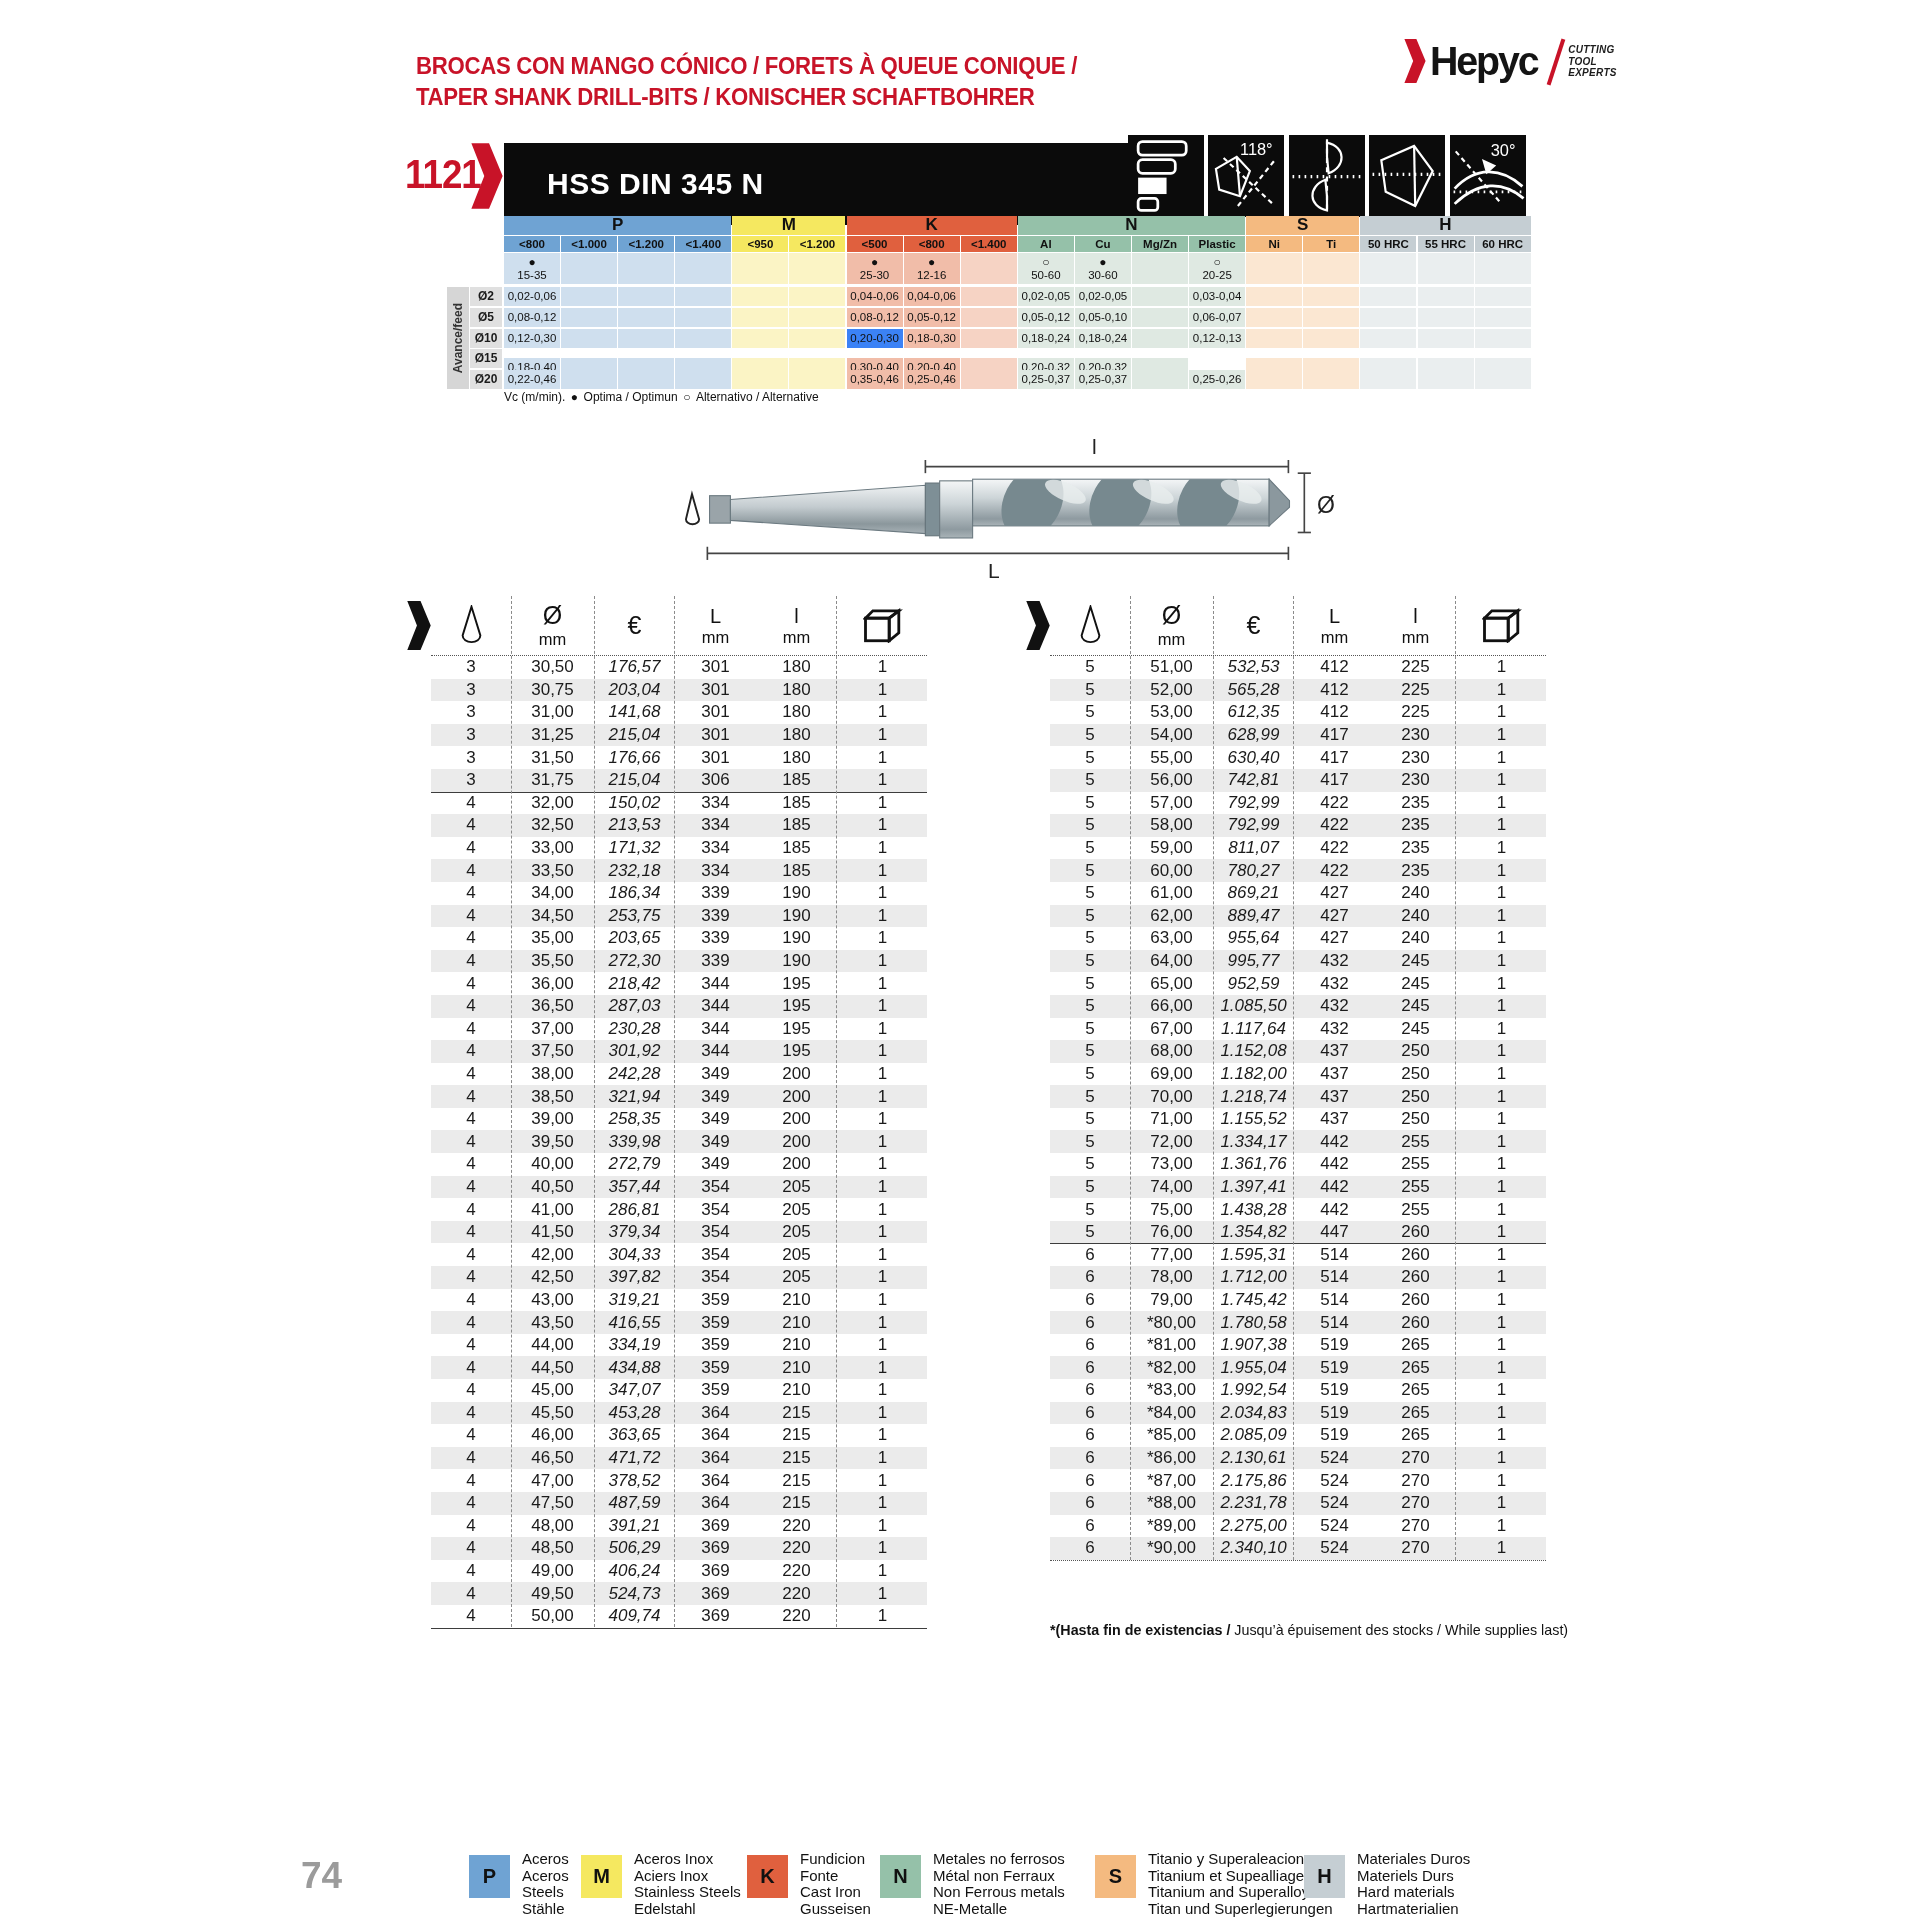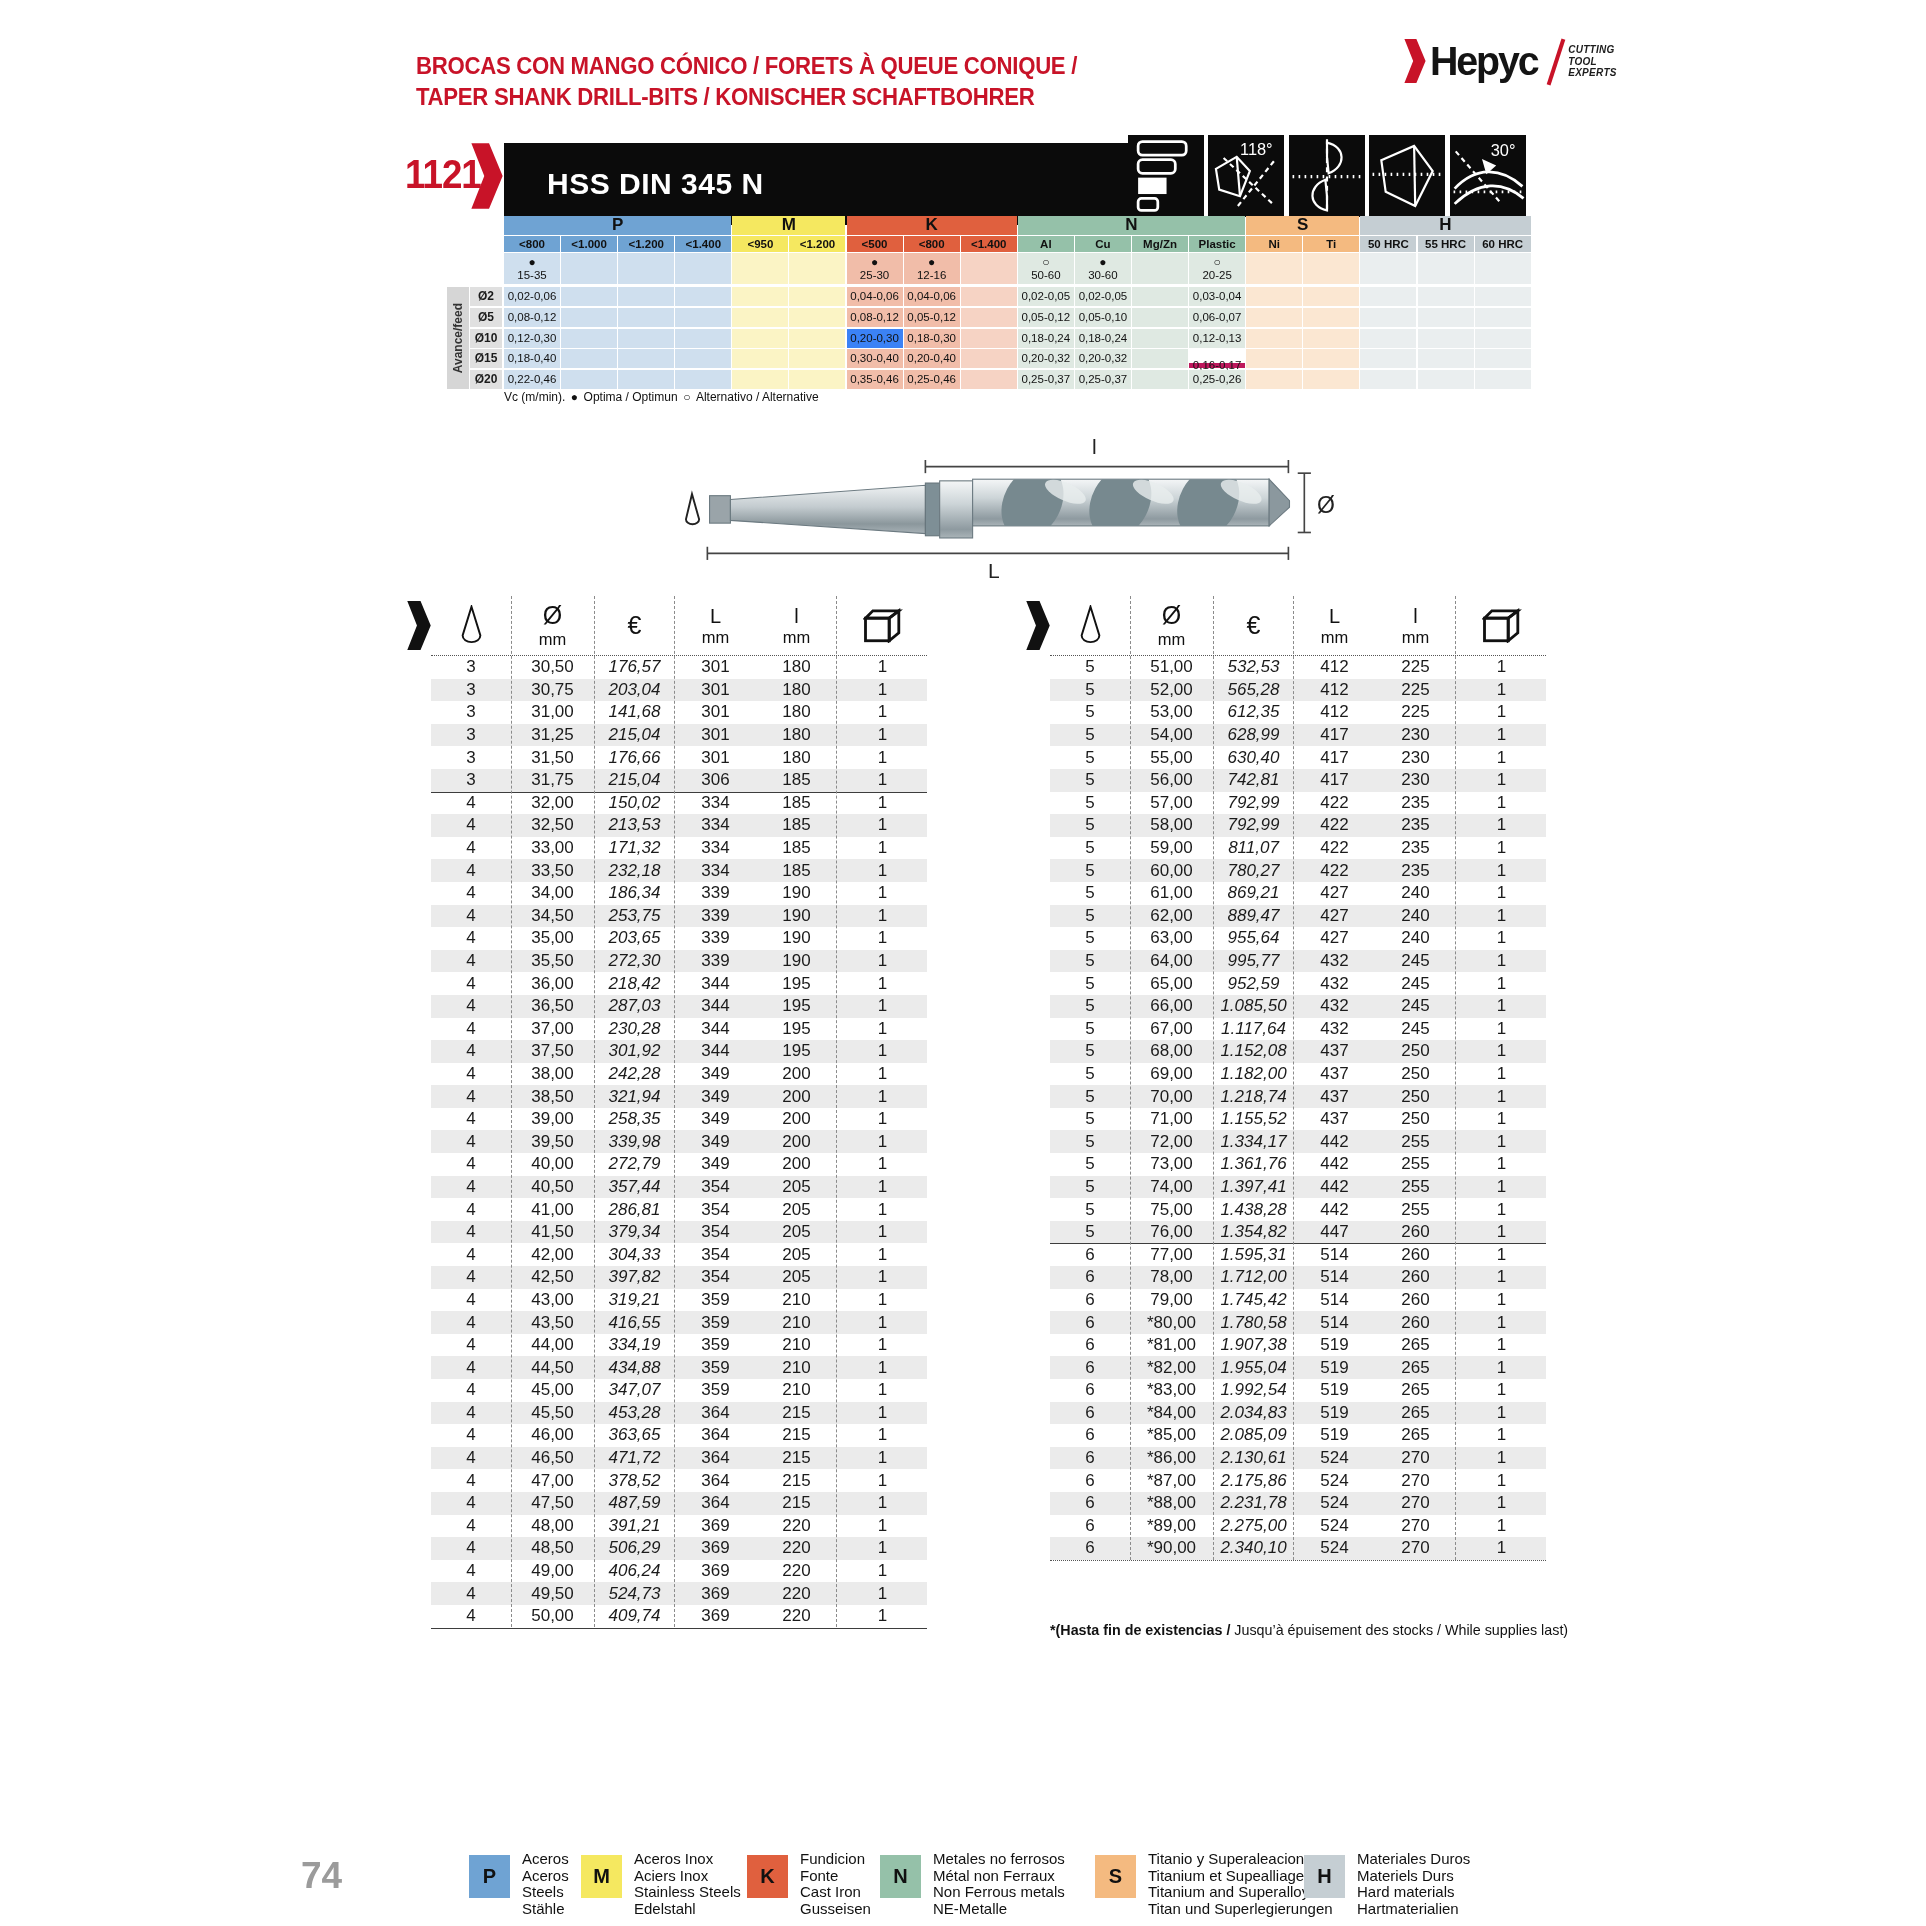--- a/index.html
+++ b/index.html
@@ -282,21 +282,21 @@
           <div class="cut-cell cut-f" style="background: rgb(223, 233, 226);">0,18-0,24</div>
           <div class="cut-cell cut-f" style="background: rgb(223, 233, 226);"></div>
           <div class="cut-cell cut-f" style="background: rgb(223, 233, 226);">0,12-0,13</div>
           <div class="cut-cell cut-f" style="background: rgb(251, 231, 210);"></div>
           <div class="cut-cell cut-f" style="background: rgb(251, 231, 210);"></div>
           <div class="cut-cell cut-f" style="background: rgb(234, 238, 239);"></div>
           <div class="cut-cell cut-f" style="background: rgb(234, 238, 239);"></div>
           <div class="cut-cell cut-f" style="background: rgb(234, 238, 239);"></div>
         </div>
         <div class="cut-lab" style="top: 133px;">Ø15</div>
-        <div class="cut-row" style="top: 133px; grid-auto-rows: 18.7px;">
+        <div class="cut-row" style="top: 142px; grid-auto-rows: 18.7px;">
           <div class="cut-cell cut-f" style="background: rgb(207, 223, 238);">0,18-0,40</div>
           <div class="cut-cell cut-f" style="background: rgb(207, 223, 238);"></div>
           <div class="cut-cell cut-f" style="background: rgb(207, 223, 238);"></div>
           <div class="cut-cell cut-f" style="background: rgb(207, 223, 238);"></div>
           <div class="cut-cell cut-f" style="background: rgb(251, 244, 197);"></div>
           <div class="cut-cell cut-f" style="background: rgb(251, 244, 197);"></div>
           <div class="cut-cell cut-f" style="background: rgb(241, 189, 169);">0,30-0,40</div>
           <div class="cut-cell cut-f" style="background: rgb(241, 189, 169);">0,20-0,40</div>
           <div class="cut-cell cut-f" style="background: rgb(246, 211, 196);"></div>
           <div class="cut-cell cut-f" style="background: rgb(223, 233, 226);">0,20-0,32</div>

